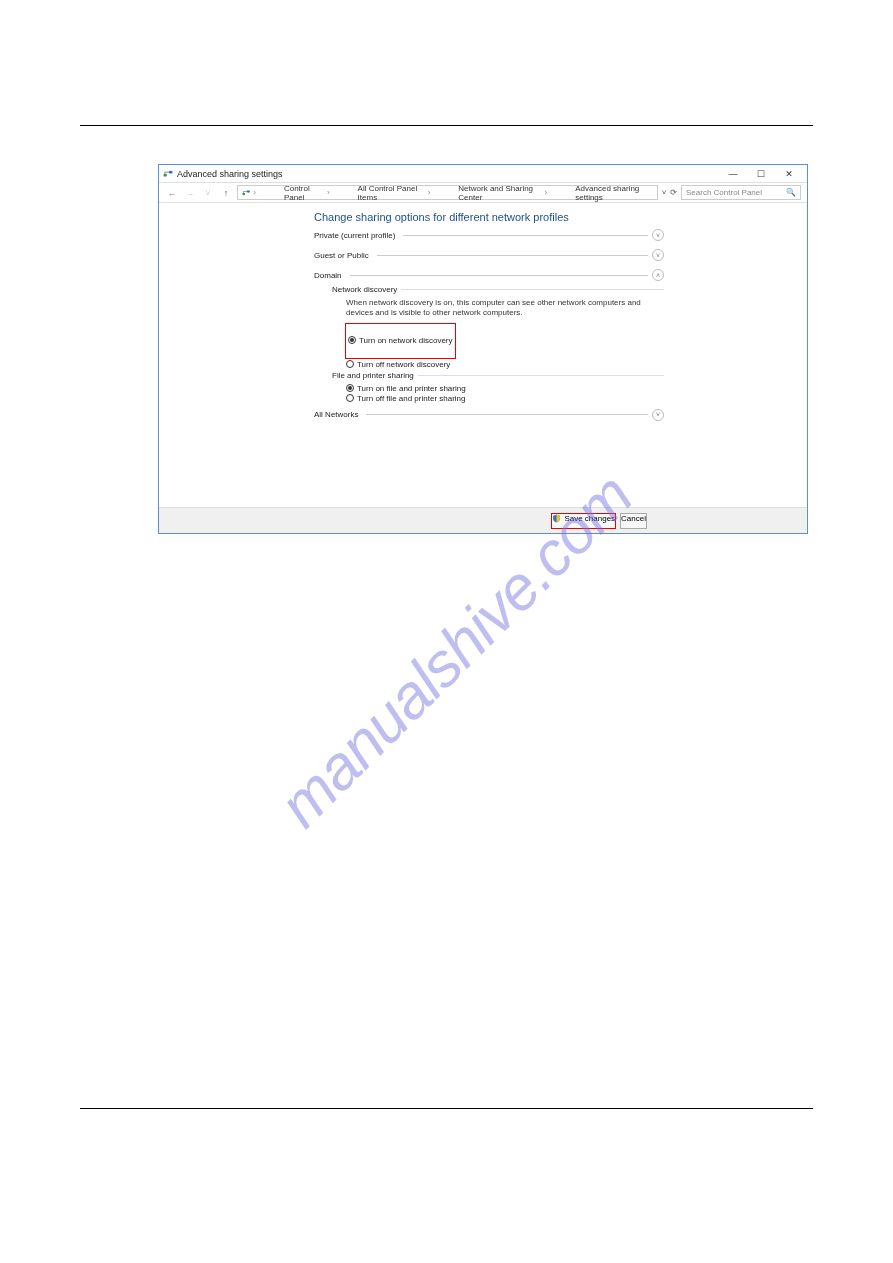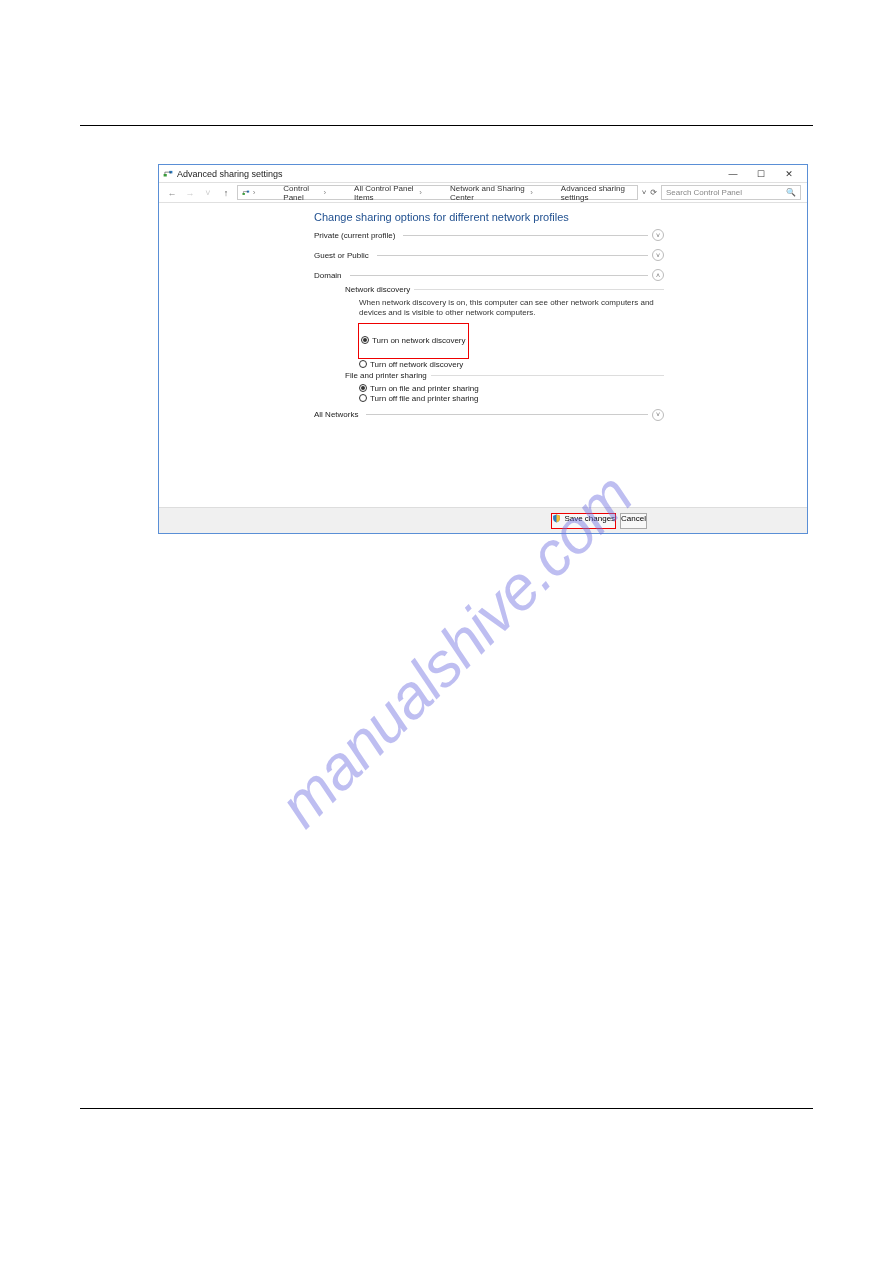--- a/index.html
+++ b/index.html
@@ -15,30 +15,30 @@
     .win-btn { width: 28px; height: 16px; display: flex; align-items: center; justify-content: center; font-size: 9px; color: #333; }
     .navbar { height: 20px; display: flex; align-items: center; padding: 0 6px; gap: 4px; border-bottom: 1px solid #e0e0e0; }
     .nav-arrow { width: 14px; text-align: center; color: #888; cursor: pointer; }
     .nav-arrow.disabled { color: #ccc; }
     .nav-up { width: 14px; text-align: center; color: #555; }
     .nav-icon { width: 10px; height: 10px; }
     .breadcrumb { flex: 1; display: flex; align-items: center; gap: 3px; border: 1px solid #ccc; height: 15px; padding: 0 4px; font-size: 8px; }
     .breadcrumb .crumb { color: #333; padding-left: 25px; }
     .breadcrumb .sep { color: #888; }
     .bc-btn { font-size: 8px; color: #555; }
-    .searchbox { width: 140px; height: 15px; border: 1px solid #ccc; display: flex; align-items: center; padding: 0 4px; font-size: 8px; color: #888; justify-content: space-between; }
+    .searchbox { width: 120px; height: 15px; border: 1px solid #ccc; display: flex; align-items: center; padding: 0 4px; font-size: 8px; color: #888; justify-content: space-between; }
     .content { padding: 8px 0 0 0; }
     .content-inner { margin-left: 155px; width: 350px; }
     .heading1 { color: #1f4f8f; font-size: 11px; margin-bottom: 6px; }
     .desc { font-size: 8px; color: #333; margin-bottom: 10px; line-height: 1.3; }
     .profile-row { display: flex; align-items: center; font-size: 8px; margin-bottom: 8px; }
     .profile-row .label { flex: none; margin-right: 4px; }
     .profile-row .line { flex: 1; border-top: 1px solid #ccc; height: 0; margin: 0 4px; }
     .profile-row .chevron { width: 12px; height: 12px; border: 1px solid #bbb; border-radius: 50%; display: flex; align-items: center; justify-content: center; font-size: 7px; color: #777; }
-    .sub-section { margin-left: 31px; margin-top: -4px; margin-bottom: 6px; }
+    .sub-section { margin-left: 18px; margin-top: -4px; margin-bottom: 6px; }
     .sub-heading { font-size: 8px; display: flex; align-items: center; margin-bottom: 4px; }
     .sub-heading .label { margin-right: 4px; }
     .sub-heading .line { flex: 1; border-top: 1px solid #ddd; height: 0; }
     .sub-text { font-size: 8px; color: #333; margin-left: 14px; margin-bottom: 4px; line-height: 1.3; }
     .radio-row { display: flex; align-items: center; margin-left: 14px; font-size: 8px; margin-bottom: 1px; }
     .radio-row .radio { width: 8px; height: 8px; border: 1px solid #333; border-radius: 50%; margin-right: 3px; display: flex; align-items: center; justify-content: center; }
     .radio-row .radio.checked::after { content: ""; width: 4px; height: 4px; background: #333; border-radius: 50%; }
     .highlight-red { border: 1.5px solid #e00; display: inline-flex; padding: 12px 2px; margin-left: 13px; margin-bottom: 1px; }
     .highlight-red .radio-row { margin-left: 0; }
     .footer { position: absolute; bottom: 0; left: 0; right: 0; height: 26px; background: #f0f0f0; border-top: 1px solid #ddd; display: flex; align-items: center; justify-content: flex-end; padding-right: 160px; gap: 4px; }

